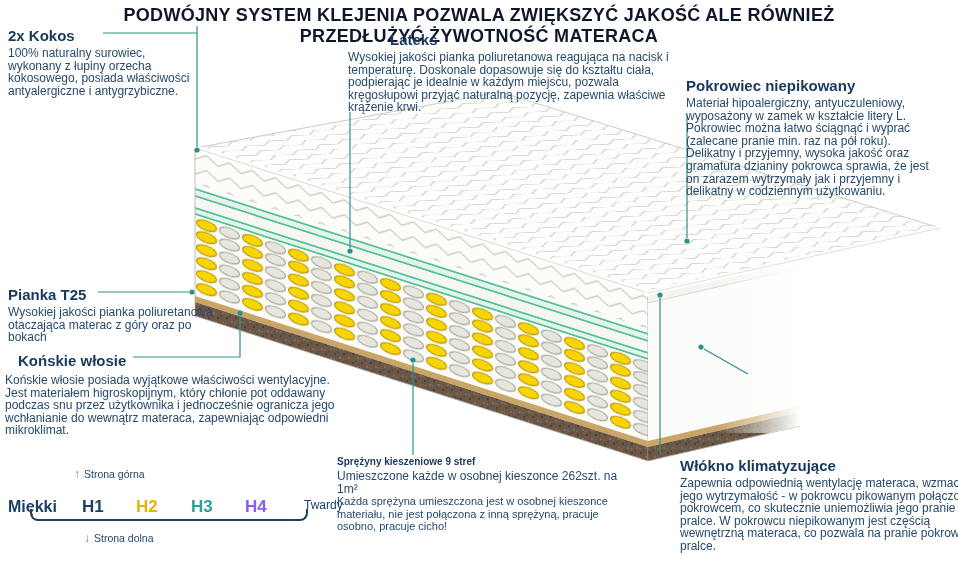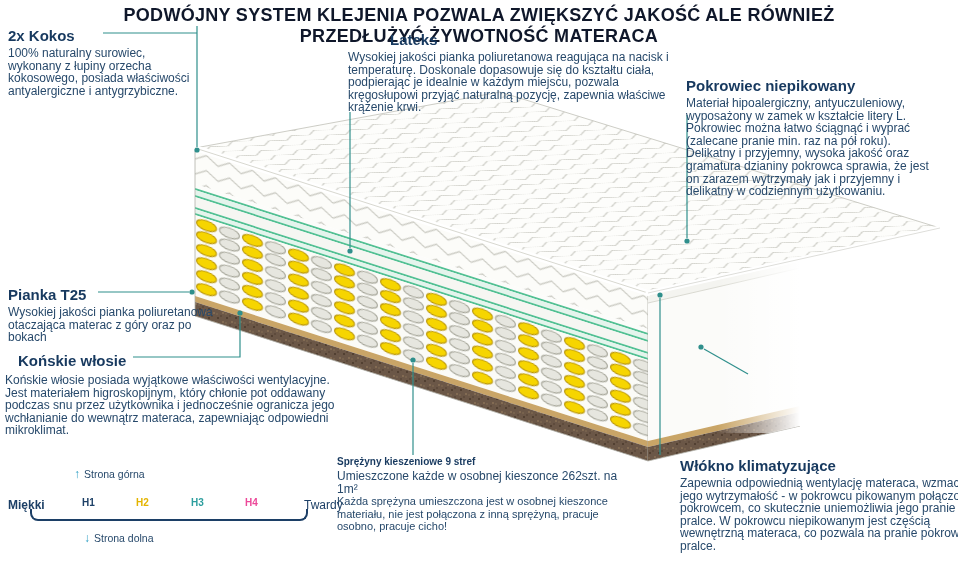--- a/index.html
+++ b/index.html
@@ -22,27 +22,27 @@
   .sprezyny{left:337px;top:456px;width:300px;}
   .sprezyny .co-h{font-size:10px;}
   .filc{left:745px;top:363px;width:210px;}
   .filc .co-h{font-size:13.5px;}
   .wlokno{left:648px;top:457px;width:306px;margin-left:32px;}
   
   .snote{position:absolute;font-size:10.5px;color:#27496b;}
   .snote .arr{color:#2f9fc4;font-weight:bold;margin-right:4px;font-size:12px;}
   .snote-top{left:74px;top:467px;}
   .snote-bottom{left:84px;top:531px;}
-  .soft{position:absolute;left:8px;top:498px;font-size:12px;font-weight:600;color:#1c3f66;}
+  .soft{position:absolute;left:8px;top:498px;font-size:16px;font-weight:600;color:#1c3f66;}
   .hard{position:absolute;left:304px;top:498px;font-size:12px;font-weight:400;color:#1c3f66;}
-  .lvl{position:absolute;top:497px;font-size:10px;font-weight:bold;}
+  .lvl{position:absolute;top:497px;font-size:17px;font-weight:bold;}
   .lvl-h1{left:82px;color:#1c3f66;}
   .lvl-h2{left:136px;color:#e3b400;}
   .lvl-h3{left:191px;color:#2d9e9e;}
-  .lvl-h4{left:245px;color:#ec4899;}
+  .lvl-h4{left:245px;color:#8b5cf6;}
   .bracket{position:absolute;left:30px;top:509px;width:274px;height:10px;
            border-left:2px solid #1c3f66;border-right:2px solid #1c3f66;
            border-bottom:2px solid #1c3f66;border-radius:0 0 8px 8px;}
 </style>
 </head>
 <body>
 
 <div class="stage">
 
   <svg class="illus" width="958" height="576" viewBox="0 0 958 576">

